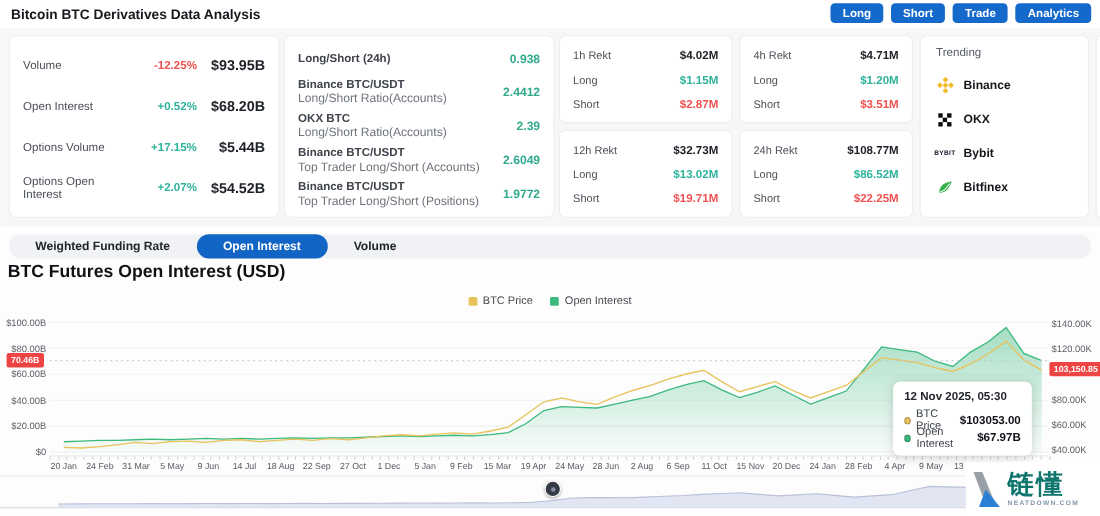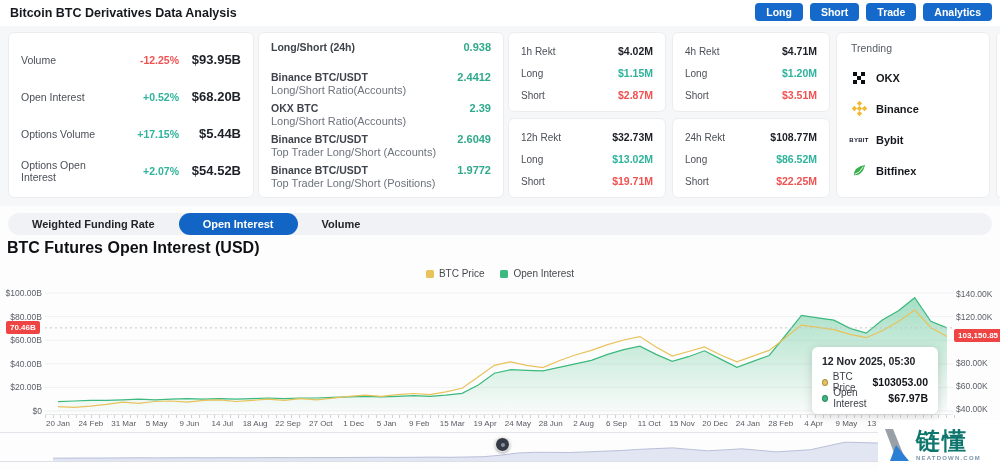--- a/index.html
+++ b/index.html
@@ -17,21 +17,21 @@
   .card { position:absolute; background:#fff; border:1px solid #ededf0; border-radius:6px; }
 
   .c1 { left:8px; top:32px; width:246px; height:166px; padding:8px 12px; }
   .stat-row { display:flex; align-items:center; height:37px; }
   .stat-lbl { flex:1; font-size:10.5px; color:#4b4f57; }
   .stat-chg { width:56px; text-align:right; font-size:10.5px; font-weight:600; }
   .stat-val { width:62px; text-align:right; font-size:13px; font-weight:700; color:#1d2026; }
   .up { color:#2fb39c; } .down { color:#f05252; }
 
   .c2 { left:258px; top:32px; width:246px; height:166px; padding:6px 12px; }
-  .ratio-row { display:flex; min-height:30px; padding:2px 0; }
+  .ratio-row { display:flex; align-items:center; min-height:30px; padding:2px 0; }
   .ratio-l1 { font-size:10.5px; color:#3f434b; font-weight:600; line-height:1.25; }
   .ratio-l2 { font-size:11px; color:#6e737c; line-height:1.25; }
   .ratio-left { flex:1; }
   .ratio-val { font-size:11px; font-weight:700; color:#2fa98c; }
 
   .rekt { width:158px; height:80px; padding:7px 12px; }
   .r1h { left:508px; top:32px; } .r4h { left:672px; top:32px; }
   .r12h { left:508px; top:118px; } .r24h { left:672px; top:118px; }
   .rekt-row { display:flex; align-items:center; height:22px; }
   .rekt-lbl { flex:1; font-size:10px; color:#4b4f57; }
@@ -217,47 +217,47 @@
     <div class="rekt-row">
         <span class="rekt-lbl">Short</span>
         <span class="rekt-val down">$22.25M</span>
       </div>
   </div>
 
   <div class="card ctr">
     <div class="tr-title">Trending</div>
     <div class="ex-row">
       <span class="ex-ic">
+        <svg width="15" height="15" viewBox="0 0 16 16">
+            <g fill="#F3BA2F">
+              <rect x="6" y="0.6" width="4" height="4" transform="rotate(45 8 2.6)"></rect>
+              <rect x="0.6" y="6" width="4" height="4" transform="rotate(45 2.6 8)"></rect>
+              <rect x="6" y="6" width="4" height="4" transform="rotate(45 8 8)"></rect>
+              <rect x="11.4" y="6" width="4" height="4" transform="rotate(45 13.4 8)"></rect>
+              <rect x="6" y="11.4" width="4" height="4" transform="rotate(45 8 13.4)"></rect>
+            </g>
+          </svg>
+      </span>
+      <span class="ex-name">Binance</span>
+    </div>
+    <div class="ex-row">
+      <span class="ex-ic">
         <span class="okx-grid">
             <i class="f"></i>
             <i></i>
             <i class="f"></i>
             <i></i>
             <i class="f"></i>
             <i></i>
             <i class="f"></i>
             <i></i>
             <i class="f"></i>
           </span>
       </span>
       <span class="ex-name">OKX</span>
-    </div>
-    <div class="ex-row">
-      <span class="ex-ic">
-        <svg width="15" height="15" viewBox="0 0 16 16">
-            <g fill="#F3BA2F">
-              <rect x="6" y="0.6" width="4" height="4" transform="rotate(45 8 2.6)"></rect>
-              <rect x="0.6" y="6" width="4" height="4" transform="rotate(45 2.6 8)"></rect>
-              <rect x="6" y="6" width="4" height="4" transform="rotate(45 8 8)"></rect>
-              <rect x="11.4" y="6" width="4" height="4" transform="rotate(45 13.4 8)"></rect>
-              <rect x="6" y="11.4" width="4" height="4" transform="rotate(45 8 13.4)"></rect>
-            </g>
-          </svg>
-      </span>
-      <span class="ex-name">Binance</span>
     </div>
     <div class="ex-row">
       <span class="ex-ic">
           <span class="bybit-txt">BYBIT</span>
         </span>
       <span class="ex-name">Bybit</span>
     </div>
     <div class="ex-row">
       <span class="ex-ic">
         <svg width="15" height="15" viewBox="0 0 16 16">

